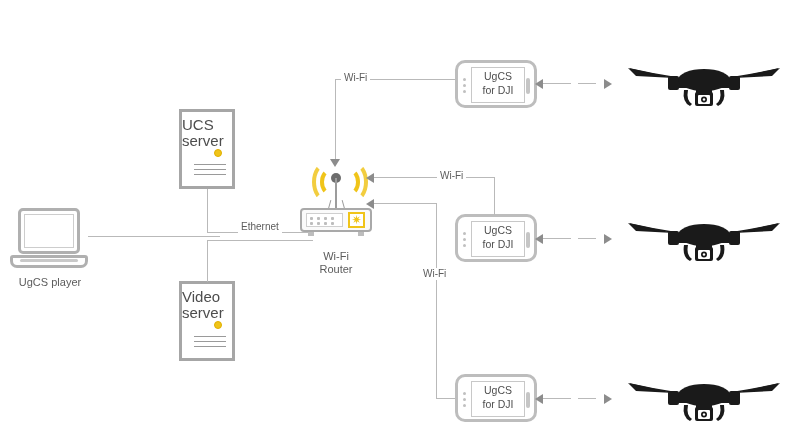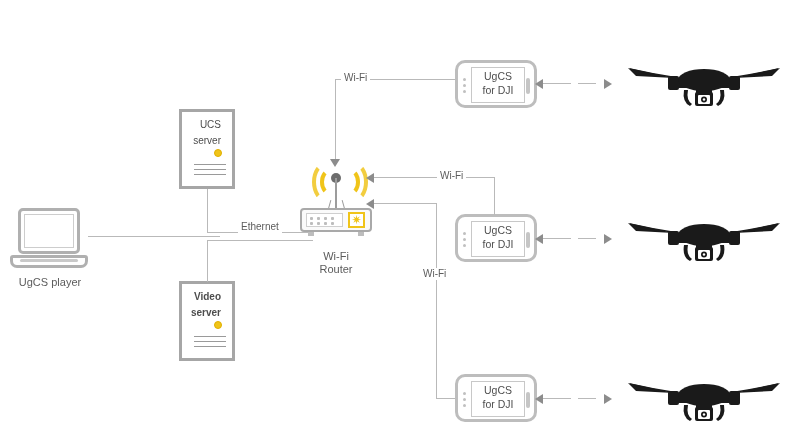--- a/index.html
+++ b/index.html
@@ -36,22 +36,22 @@
       border:3px solid #b0b0b0;border-radius:5px;background:#fff;box-sizing:border-box;}
   .laptop .inner{position:absolute;left:14px;top:6px;width:50px;height:34px;
       border:1px solid #cdcdcd;background:#fff;box-sizing:border-box;}
   .laptop .base{position:absolute;left:0;top:47px;width:78px;height:13px;
       border:3px solid #b0b0b0;border-radius:3px 3px 7px 7px;background:#fff;box-sizing:border-box;}
   .laptop .pad{position:absolute;left:10px;top:51px;width:58px;height:3px;background:#c9c9c9;border-radius:2px;}
 
   
   .server{position:absolute;width:56px;height:80px;border:3px solid #a6a6a6;
           background:#fff;box-sizing:border-box;}
-  .server .txt{position:absolute;left:0;right:11px;top:6px;font-size:10px;
-          text-align:right;color:#4d4d4d;line-height:14px;}
+  .server .txt{position:absolute;left:0;right:11px;top:6px;font-size:15px;
+          text-align:left;color:#4d4d4d;line-height:14px;}
   .server .dot{position:absolute;width:8px;height:8px;border-radius:50%;
           background:#f0c419;border:1px solid #e0b000;box-sizing:border-box;}
   .server .bars{position:absolute;left:12px;width:32px;}
   .server .bars i{display:block;height:1px;background:#9a9a9a;margin-bottom:4px;}
 
   
   .router{position:absolute;}
   .router .body{position:absolute;left:0;top:48px;width:72px;height:24px;
        border:2px solid #a9a9a9;border-radius:4px;background:#fafafa;box-sizing:border-box;}
   .router .panel{position:absolute;left:6px;top:53px;width:37px;height:14px;
@@ -106,21 +106,21 @@
     <div class="bars" style="top:52px;">
         <i></i>
         <i></i>
         <i></i>
       </div>
   </div>
 
   <div class="vline" style="left:207px;top:189px;height:44px;"></div>
   <div class="hline" style="left:207px;top:232px;width:106px;"></div>
 
-  <div class="server" style="left:179px;top:281px;font-weight:bold;">
+  <div class="server" style="left:179px;top:281px;">
     <div class="txt">Video</div>
     <div class="txt" style="top:22px;">server</div>
     <div class="dot" style="left:32px;top:37px;"></div>
     <div class="bars" style="top:52px;">
         <i></i>
         <i></i>
         <i></i>
       </div>
   </div>
 

